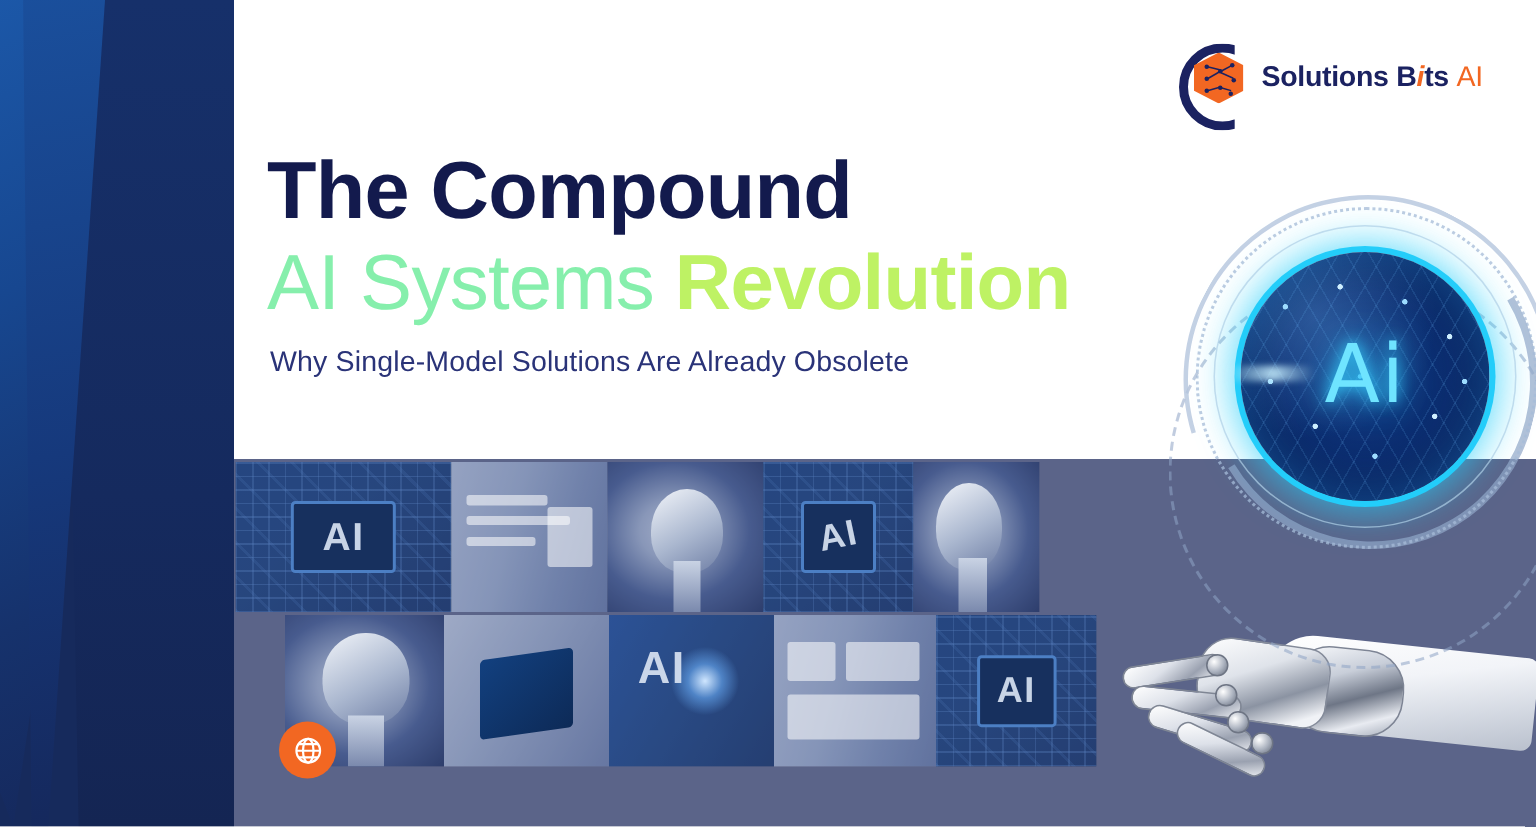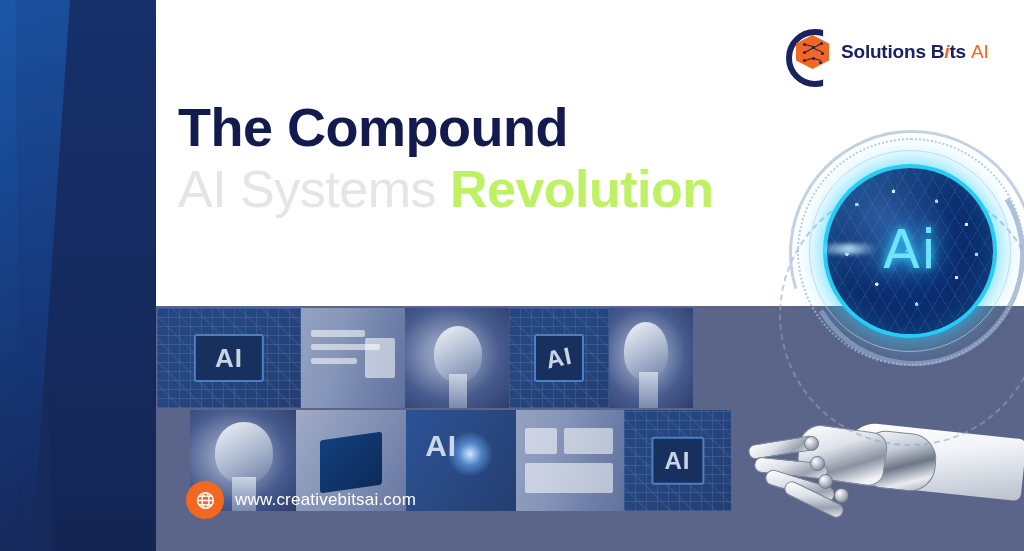--- a/index.html
+++ b/index.html
@@ -118,21 +118,21 @@
   .f4{left:40px;top:86px;width:62px;height:13px;transform:rotate(26deg);}
   .knuckle{position:absolute;width:13px;height:13px;border-radius:50%;
     background:radial-gradient(circle at 34% 32%,#ffffff,#aab1be 55%,#656c7b);border:1px solid #6e7584;}
 
   
   .headline{position:absolute;left:178px;top:72px;width:620px;margin-top:27px;}
   .h-line1{font-size:54px;font-weight:700;color:#131a4d;line-height:1.06;letter-spacing:-0.5px;
     font-family:"Liberation Sans",sans-serif;}
   .h-line2{font-size:52px;line-height:1.12;letter-spacing:-0.5px;margin-top:4px;
     font-family:"Liberation Sans",sans-serif;}
-  .h-light{font-weight:400;color:#e5e5e5;}
+  .h-light{font-weight:400;color:#86efac;}
   .h-accent{font-weight:700;color:#bef264;}
   .subhead{position:absolute;left:180px;top:231px;font-size:19px;font-weight:400;color:#2a3378;
     letter-spacing:.1px;font-family:"Liberation Sans",sans-serif;}
 
   
   .logo{position:absolute;left:786px;top:26px;width:215px;height:52px;display:flex;align-items:center;gap:9px;}
   .logo-mark{position:relative;width:46px;height:46px;flex:0 0 46px;}
   .logo-c{position:absolute;left:0;top:0;width:46px;height:46px;border-radius:50%;
     border:6px solid #1b2261;clip-path:polygon(0 0,64% 0,64% 22%,30% 22%,30% 78%,64% 78%,64% 100%,0 100%);}
   .logo-hex{position:absolute;left:10px;top:6px;width:33px;height:34px;background:#f26722;
@@ -247,20 +247,21 @@
       <div class="ai-text">Ai</div>
     </div>
   </div>
 
   <div class="headline">
     <div class="h-line1">The Compound</div>
     <div class="h-line2">
       <span class="h-light">AI Systems </span><span class="h-accent">Revolution</span>
     </div>
   </div>
+  <div class="subhead">Why Single-Model Solutions Are Already Obsolete</div>
 
   <div class="logo">
     <div class="logo-mark">
       <div class="logo-c"></div>
       <div class="logo-hex">
         <span class="nd" style="left:7px;top:8px"></span>
         <span class="nd" style="left:7px;top:16px"></span>
         <span class="nd" style="left:7px;top:24px"></span>
         <span class="nd" style="left:16px;top:11px"></span>
         <span class="nd" style="left:16px;top:22px"></span>
@@ -285,18 +286,17 @@
       <span class="c-icon">
         <svg width="21" height="21" viewBox="0 0 24 24" fill="none" stroke="#ffffff" stroke-width="1.7">
           <circle cx="12" cy="12" r="9"></circle>
           <ellipse cx="12" cy="12" rx="4" ry="9"></ellipse>
           <line x1="3" y1="12" x2="21" y2="12"></line>
           <line x1="4.6" y1="7" x2="19.4" y2="7"></line>
           <line x1="4.6" y1="17" x2="19.4" y2="17"></line>
         </svg>
       </span>
       <span class="c-txt">
-        <span class="c-value">www.creativebitsai.com</span>
       </span>
     </div>
   </div>
 
 </div>
 
 </body></html>

